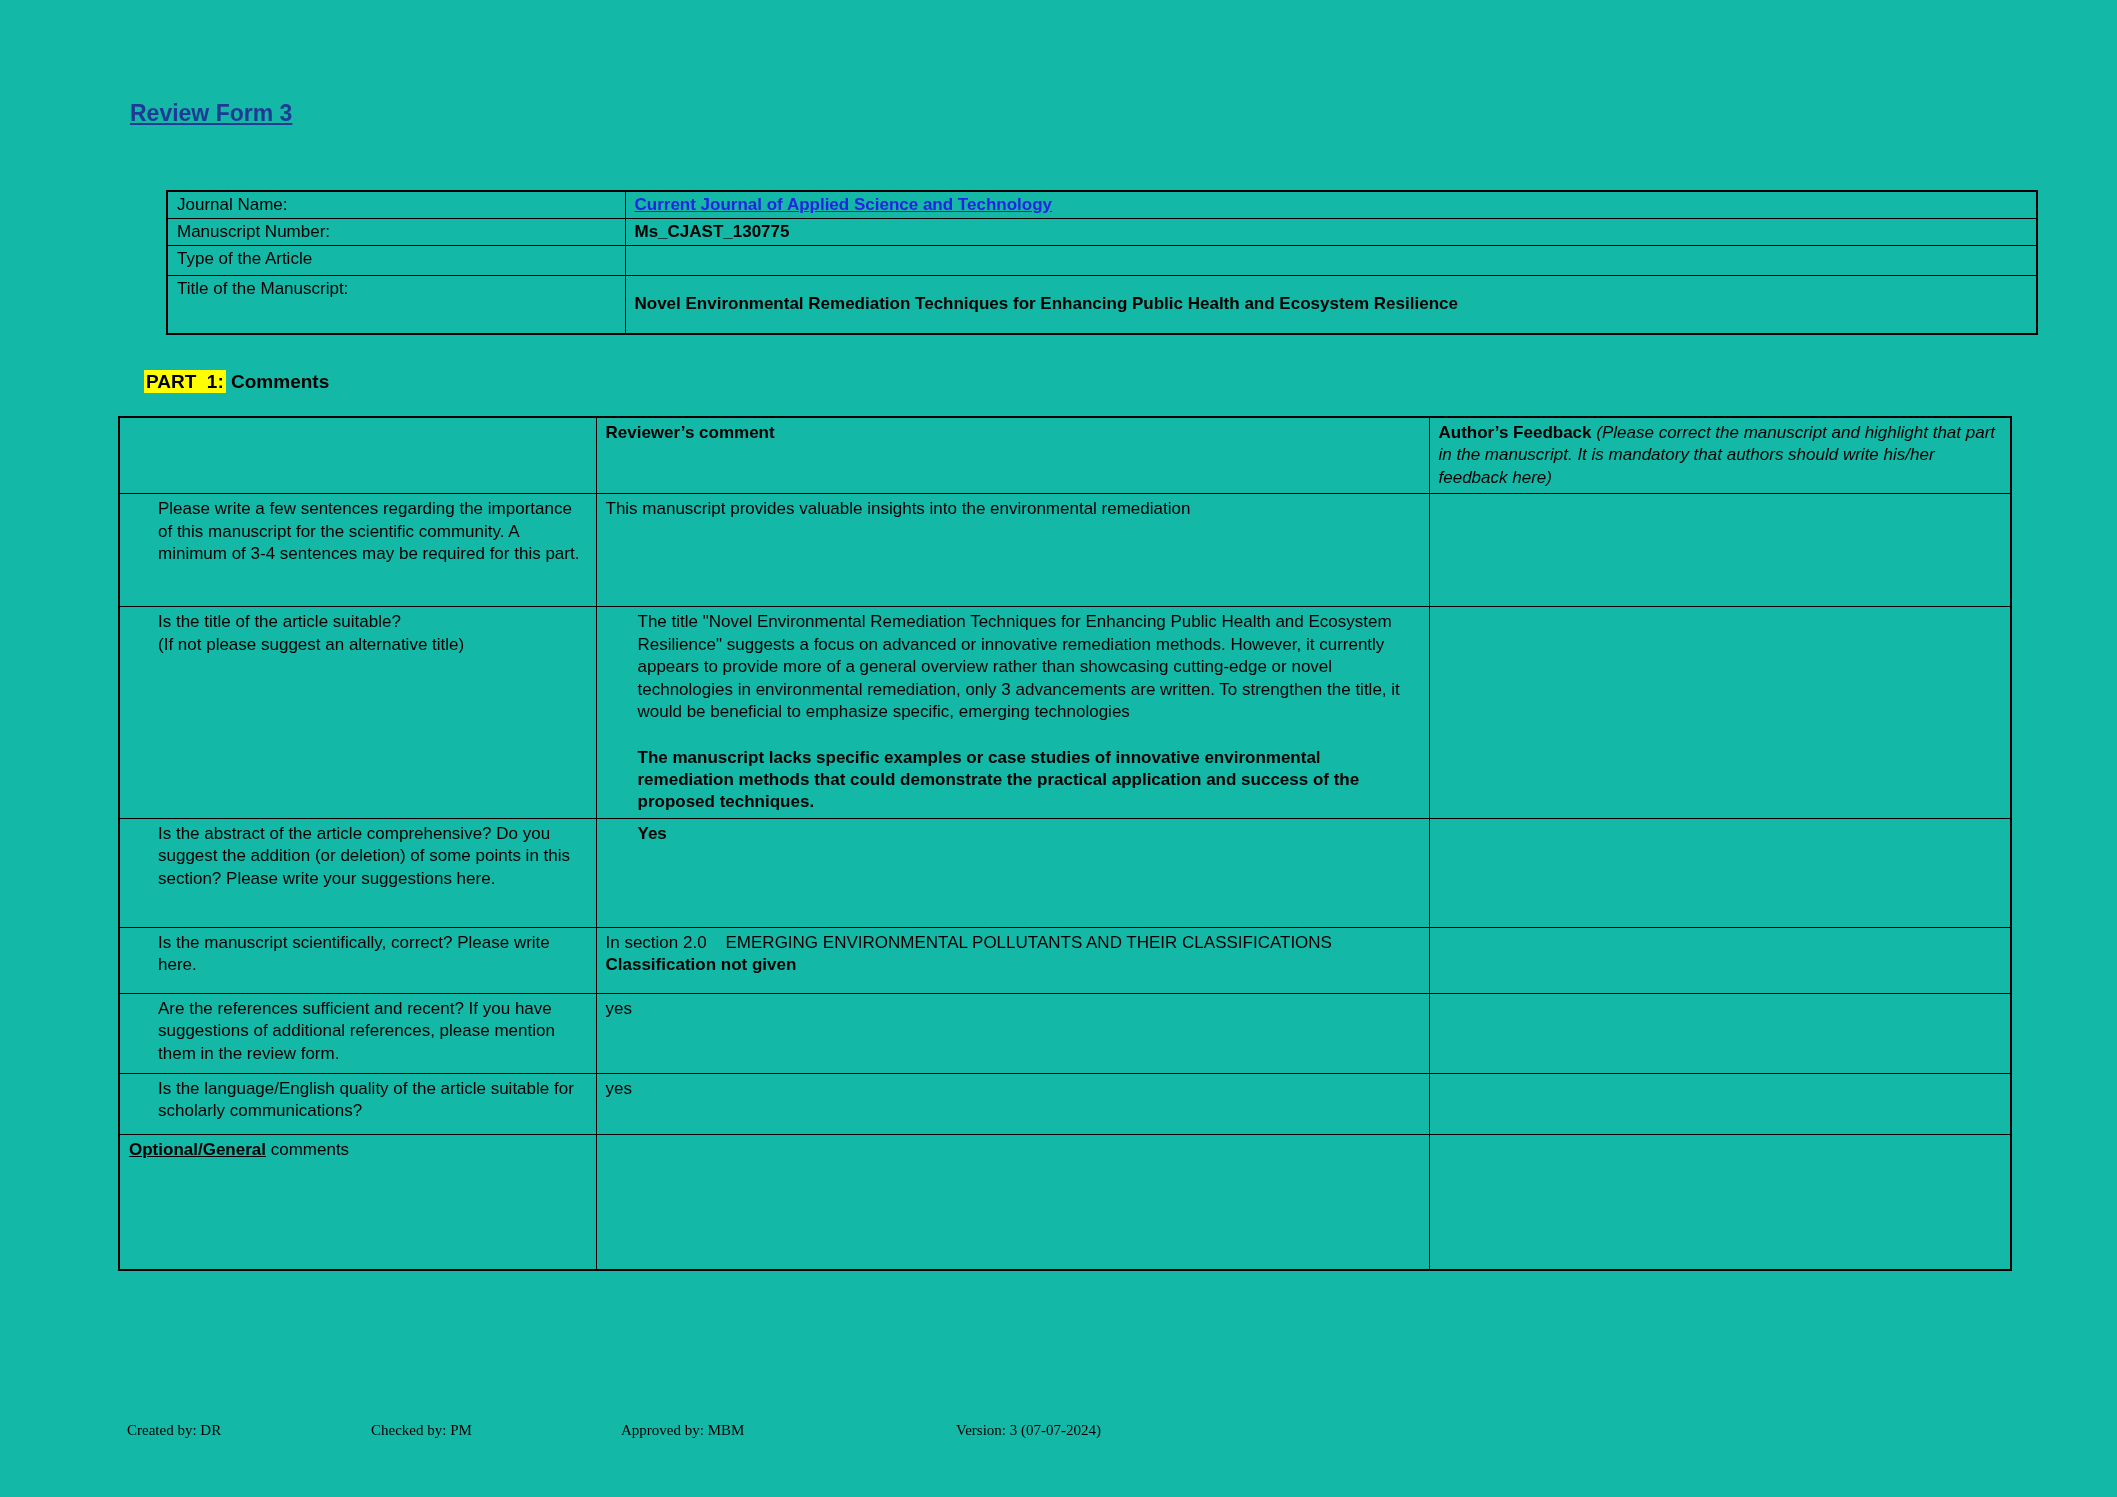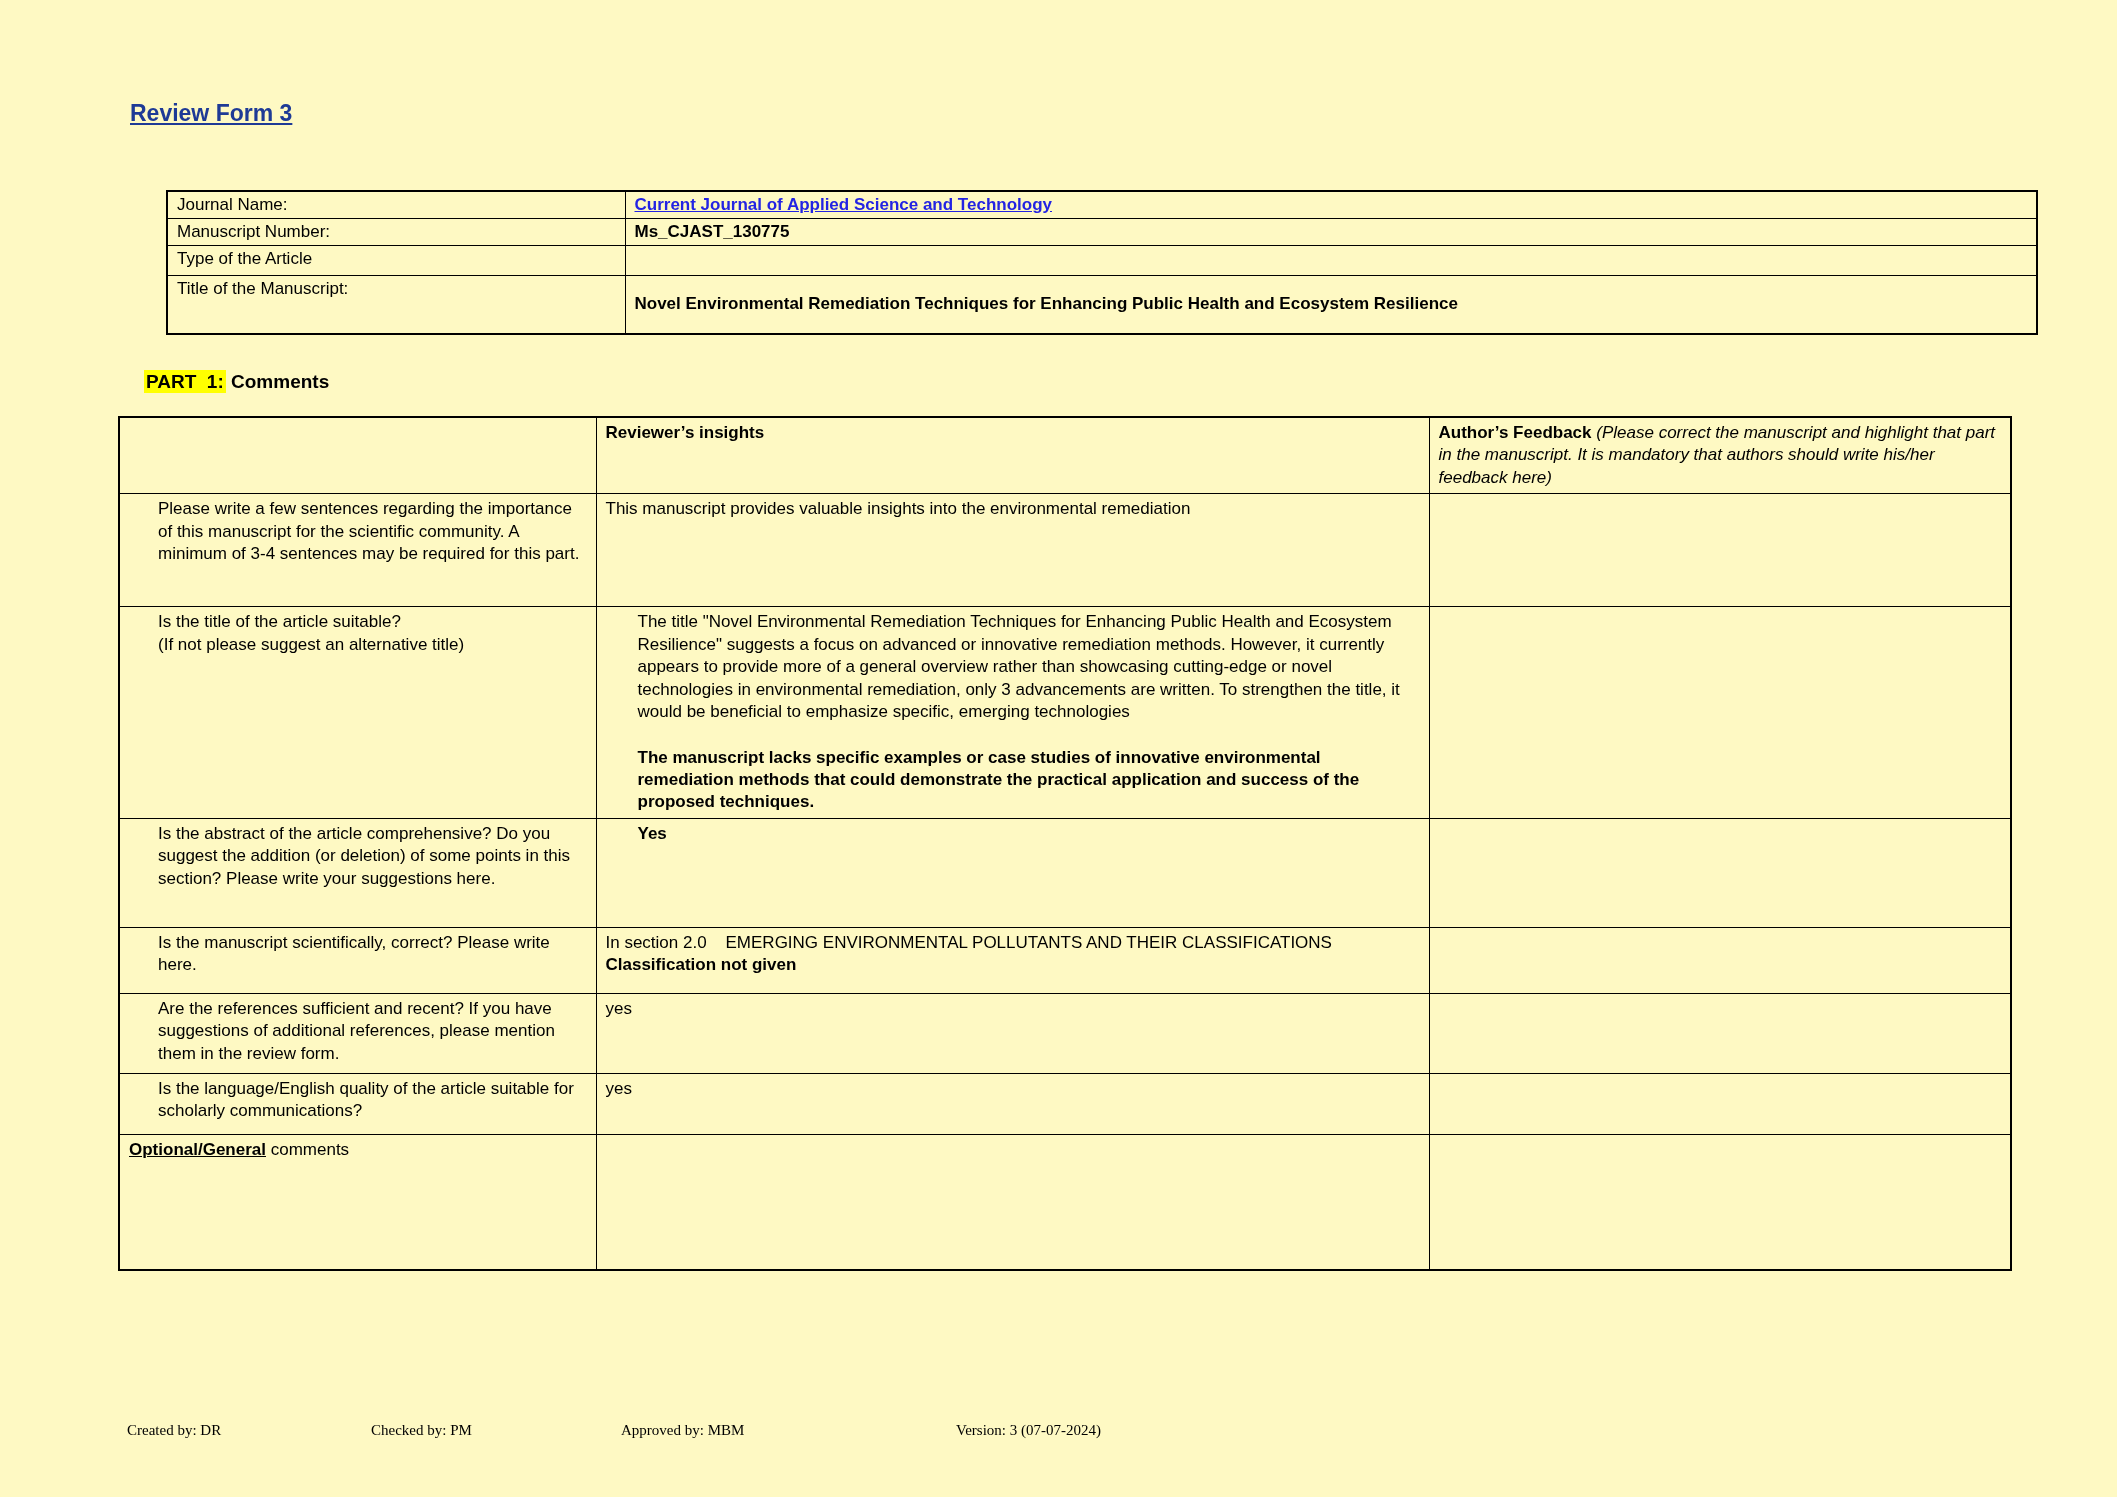--- a/index.html
+++ b/index.html
@@ -1,21 +1,21 @@
 <!DOCTYPE html>
 <html><head>
 <meta charset="utf-8">
 <title>Review Form 3</title>
 <style>
   html,body{margin:0;padding:0;background:#ffffff;}
   .page{
     position:relative;
     width:2117px;
     height:1497px;
-    background:#fef9c3;
+    background:#14b8a6;
     font-family:"Liberation Sans", sans-serif;
     color:#000000;
     overflow:hidden;
   }
   
   .doc-title{
     position:absolute;
     left:130px; top:100px;
     margin:0;
     font-size:23px;
@@ -126,21 +126,21 @@
     <colgroup>
         <col style="width:477px">
         <col style="width:833px">
         <col style="width:582px">
       </colgroup>
 
     <tbody>
         <tr style="height:61px">
       <td></td>
       <td>
-        <span class="b">Reviewer’s insights</span>
+        <span class="b">Reviewer’s comment</span>
       </td>
       <td>
         <span class="b">Author’s Feedback</span>
         <span class="i">(Please correct the manuscript and highlight that part in the manuscript. It is mandatory that authors should write his/her feedback here)</span>
       </td>
     </tr>
 
     <tr style="height:113px">
       <td class="q">Please write a few sentences regarding the importance of this manuscript for the scientific community. A minimum of 3-4 sentences may be required for this part.</td>
       <td class="ans">

